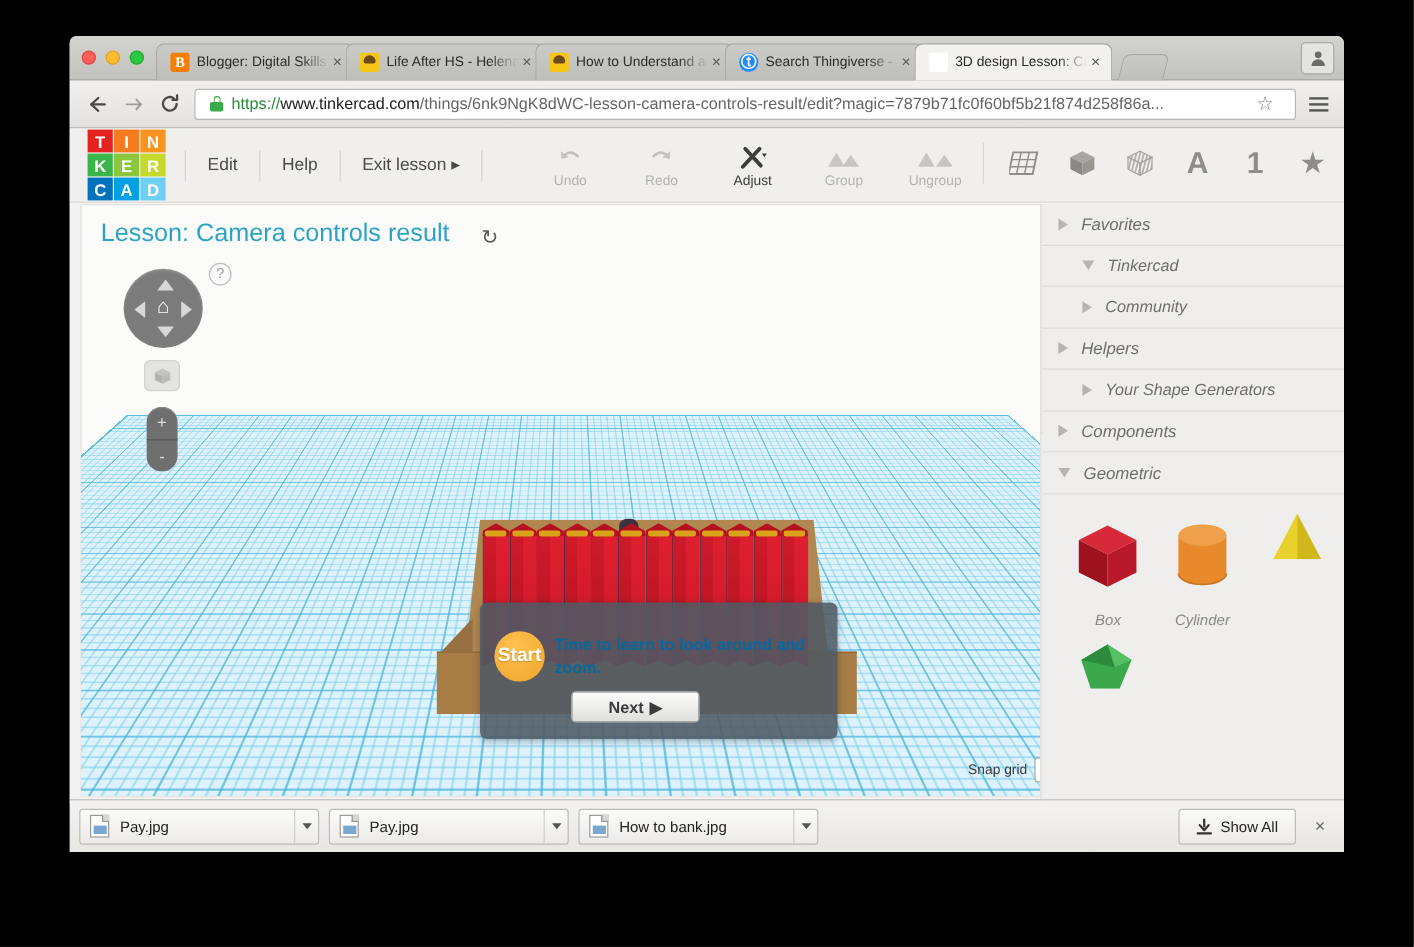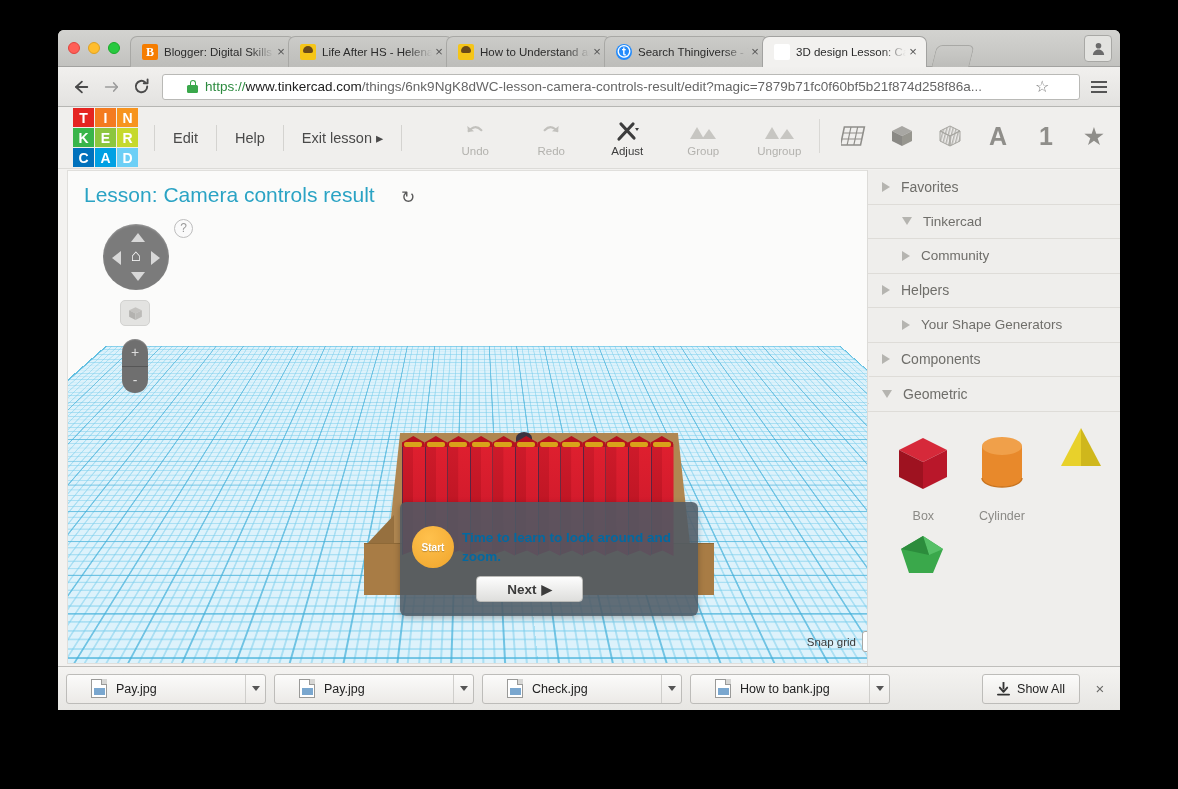--- a/index.html
+++ b/index.html
@@ -125,21 +125,21 @@
     color: #4a4a4a;
   }
   .nav-btn svg { display: block; }
   #omnibox {
     flex: 1 1 auto;
     height: 26px; margin: 0 6px 0 6px;
     background: #fff;
     border: 1px solid #b9b9b6;
     border-radius: 3px;
     display: flex; align-items: center;
-    padding: 0 24px;
+    padding: 0 12px;
     overflow: hidden;
   }
   #lock-icon {
     width: 11px; height: 13px; flex: 0 0 11px;
     margin-right: 7px; position: relative;
   }
   #lock-icon .body { position:absolute; left:0; bottom:0; width:11px; height:8px; background:#3aa84b; border-radius:1.5px; }
   #lock-icon .shackle { position:absolute; left:2.5px; top:0; width:6px; height:6px; border:1.6px solid #3aa84b; border-bottom:none; border-radius:3px 3px 0 0; }
   #url-text {
     font-size: 13.5px;
@@ -342,21 +342,21 @@
     position: absolute; left: 332px; top: 331px;
     width: 298px; height: 114px;
     background: rgba(79,90,100,0.88);
     border-radius: 6px;
     box-shadow: 0 2px 6px rgba(0,0,0,0.25);
   }
   #lesson-start {
     position: absolute; left: 12px; top: 24px;
     width: 42px; height: 42px; border-radius: 50%;
     background: radial-gradient(circle at 40% 30%, #ffc14d, #f0a52c);
-    color: #fff; font-weight: bold; font-size: 10px;
+    color: #fff; font-weight: bold; font-size: 16px;
     display:flex; align-items:center; justify-content:center;
     text-shadow: 0 1px 1px rgba(0,0,0,0.25);
   }
   #lesson-text {
     position: absolute; left: 62px; top: 26px; width: 220px;
     color: #0369a1; font-size: 13.5px; font-weight: bold; line-height: 19px;
   }
   #lesson-next {
     position: absolute; left: 76px; top: 74px;
     width: 107px; height: 26px;
@@ -398,20 +398,21 @@
   #snap-stepper .d { border-left:3px solid transparent; border-right:3px solid transparent; border-top:4px solid #fff; }
 
   
   #sidebar {
     position: absolute;
     right: 0; top: 63px;
     width: 253px; height: 500px;
     background: #efeeec;
     border-left: 1px solid #dcdbd8;
     overflow: hidden;
+    font-style: italic;
   }
   .sb-row {
     height: 34.5px;
     display: flex; align-items: center;
     border-bottom: 1px solid #dedcd8;
     font-size: 14px; color: #6f6e6a;
     padding-left: 14px;
   }
   .sb-row.lvl1 { padding-left: 34px; font-size: 13.5px; }
   .sb-row .tri {
@@ -448,21 +449,21 @@
     padding: 0 8px;
     gap: 8px;
   }
   .dl-item {
     height: 30px;
     display: flex; align-items: center;
     background: linear-gradient(180deg,#fbfbfa,#eceae7);
     border: 1px solid #bdbcb9;
     border-radius: 3px;
     font-size: 12.5px; color: #222;
-    padding-left: 24px;
+    padding-left: 8px;
   }
   .dl-item .file-icon {
     width: 16px; height: 19px; flex:0 0 16px;
     background: #fff; border: 1px solid #9a9a98;
     position: relative; margin-right: 9px;
   }
   .dl-item .file-icon::after {
     content:""; position:absolute; left:2px; bottom:2px;
     width:11px; height:7px; background:#7aa7cf;
   }
@@ -897,27 +898,20 @@
     </div>
     <div class="dl-item" style="width:200px">
       <span class="file-icon"></span>
       <span class="dl-name">Pay.jpg</span>
       <span class="dl-caret">
           <i></i>
         </span>
     </div>
     <div class="dl-item" style="width:200px">
       <span class="file-icon"></span>
-      <span class="dl-name">Check.jpg</span>
-      <span class="dl-caret">
-          <i></i>
-        </span>
-    </div>
-    <div class="dl-item" style="width:200px">
-      <span class="file-icon"></span>
       <span class="dl-name">How to bank.jpg</span>
       <span class="dl-caret">
           <i></i>
         </span>
     </div>
     <div id="show-all-btn">
       <svg width="13" height="14" viewBox="0 0 14 15">
         <path d="M7 0 L7 8" stroke="#333" stroke-width="2"></path>
         <path d="M3 6 L7 10.5 L11 6" fill="none" stroke="#333" stroke-width="2" stroke-linecap="round" stroke-linejoin="round"></path>
         <path d="M1 13.5 L13 13.5" stroke="#333" stroke-width="2" stroke-linecap="round"></path>

